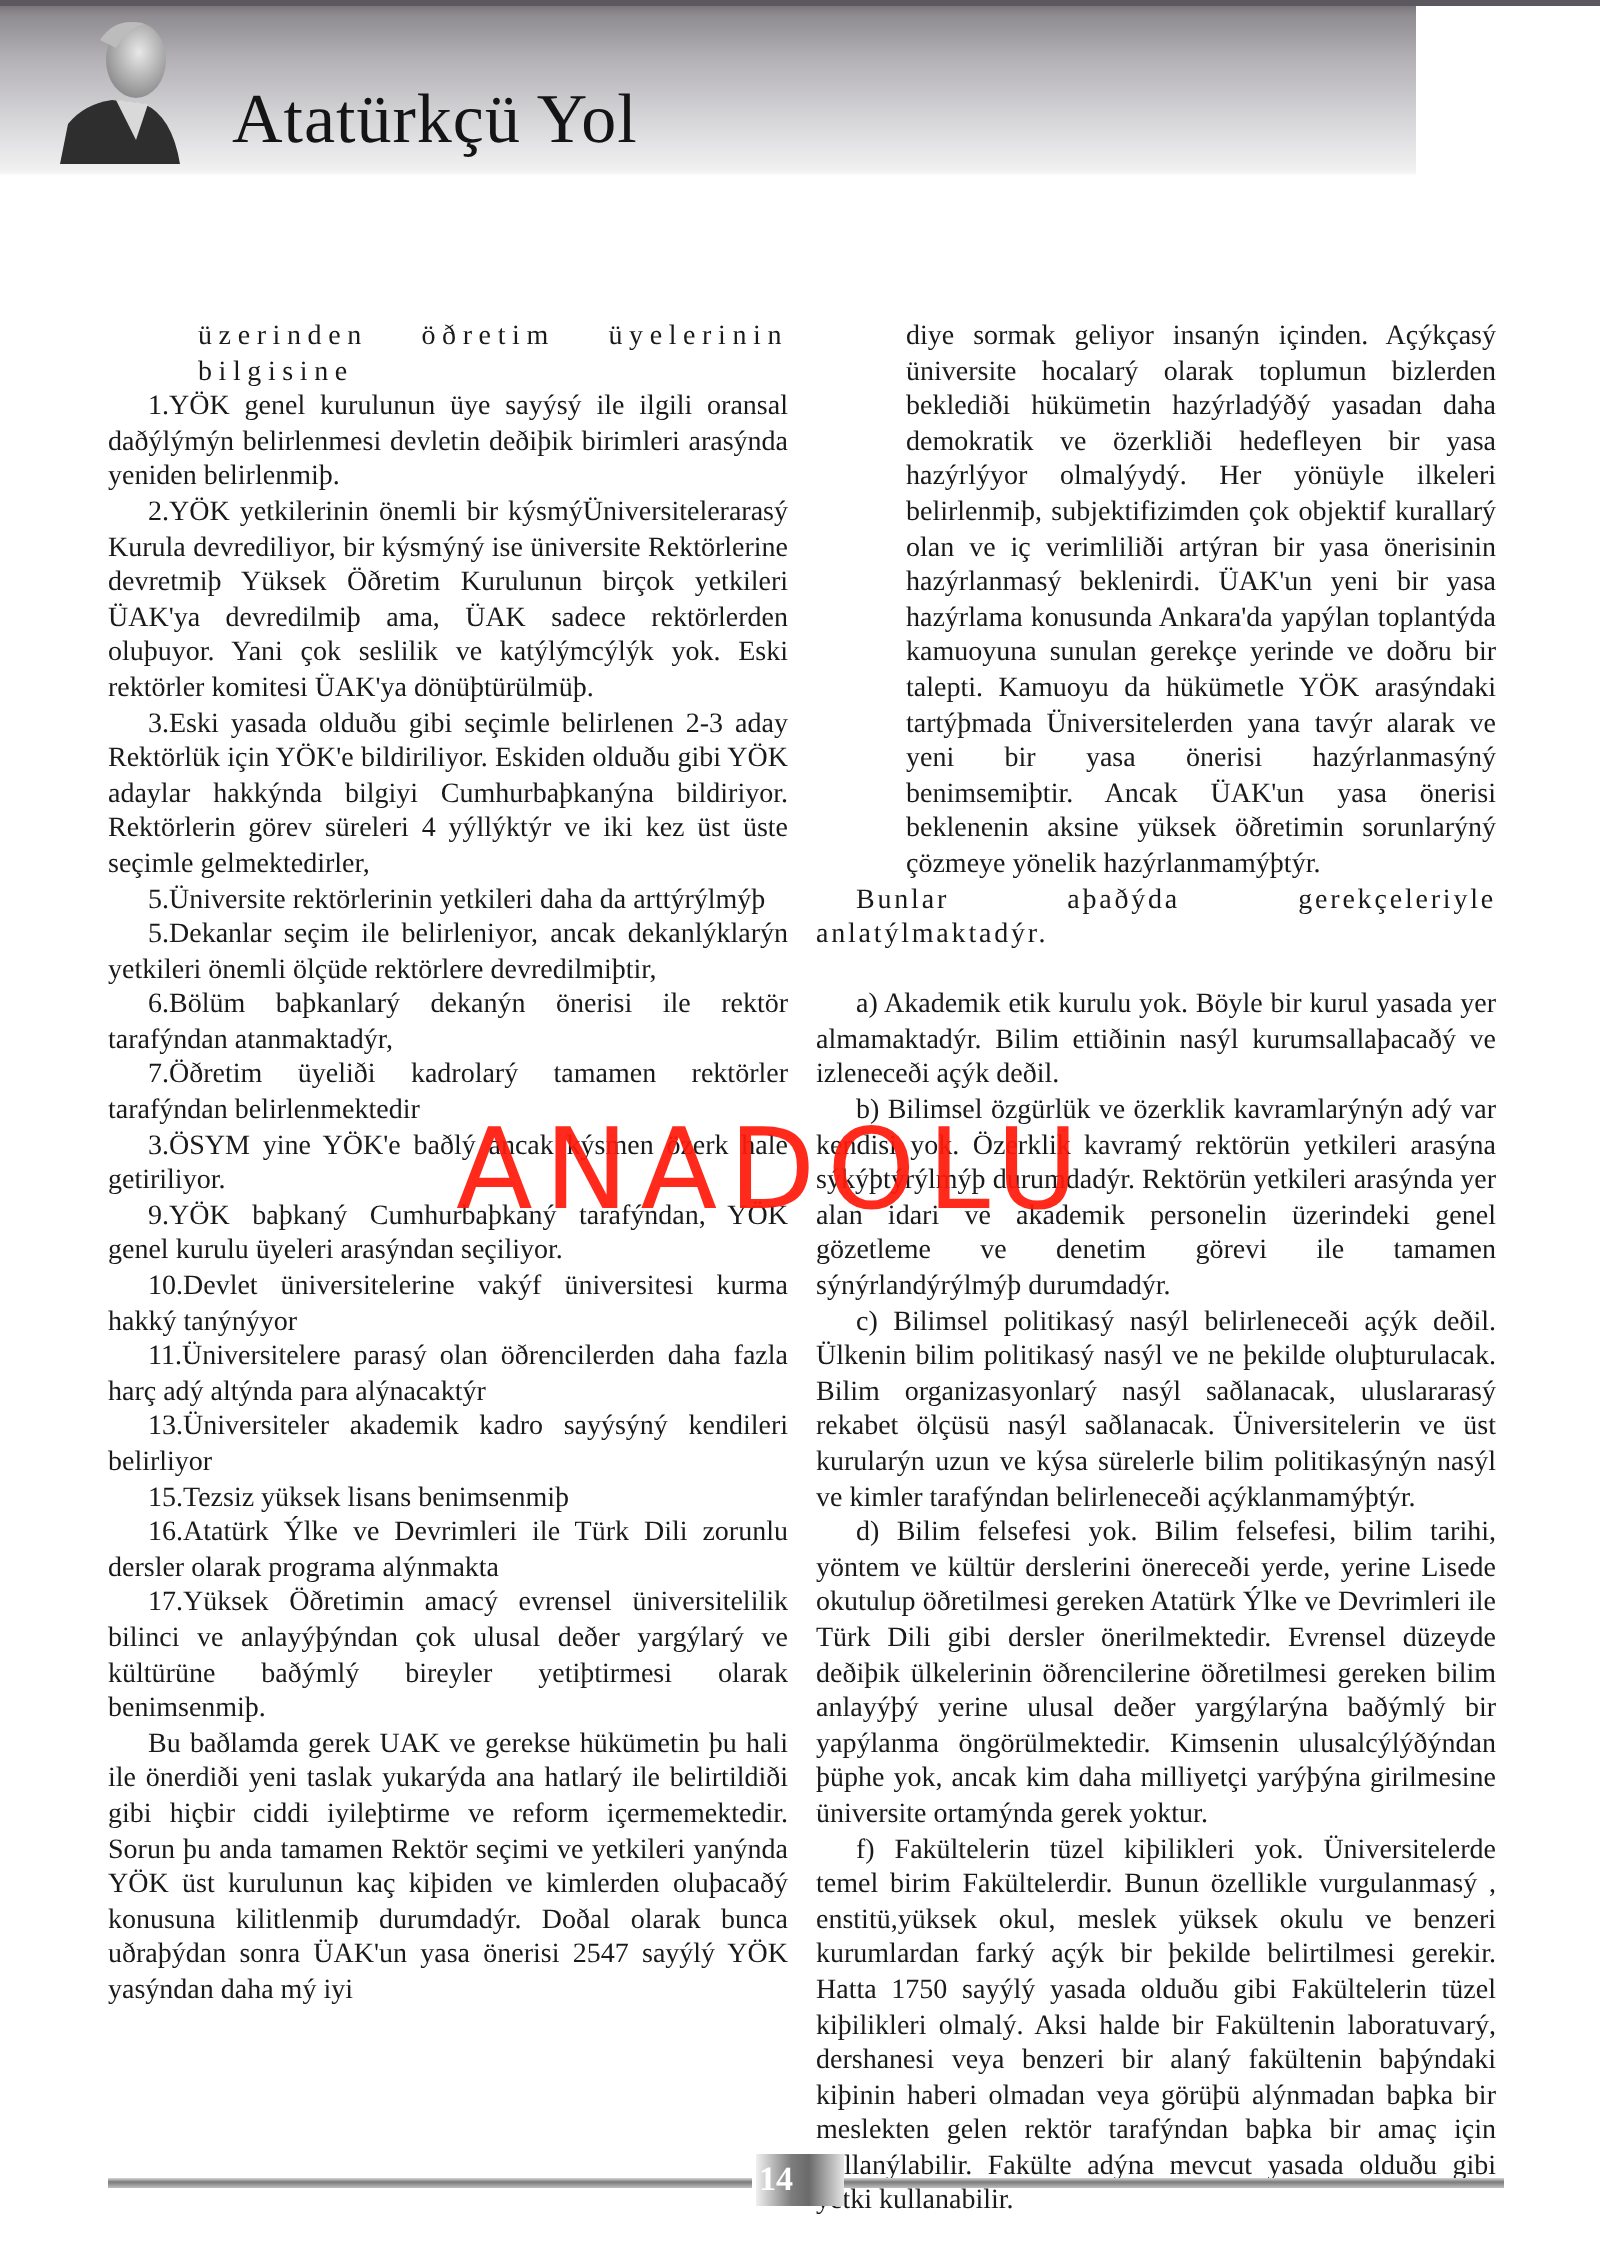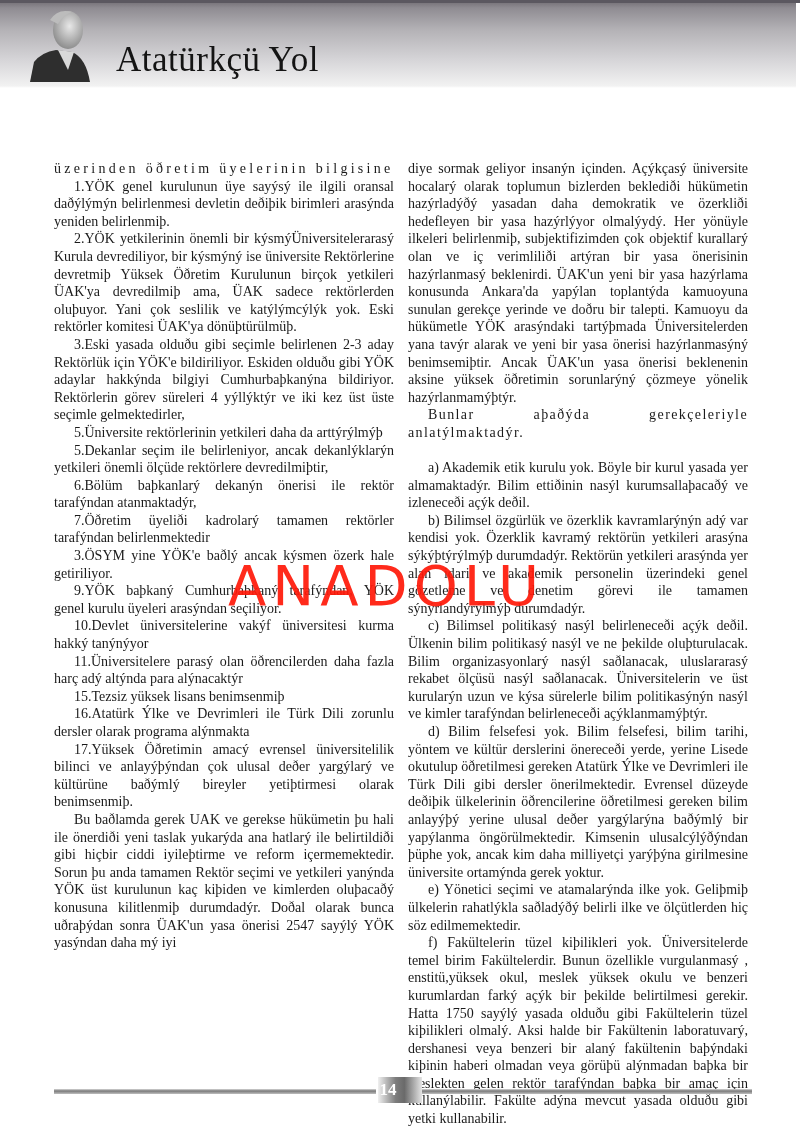--- a/index.html
+++ b/index.html
@@ -1,31 +1,31 @@
 <!DOCTYPE html>
 <html><head>
 <meta charset="utf-8">
 <style>
   html, body { margin: 0; padding: 0; background: #ffffff; }
   body { width: 800px; height: 1129px; position: relative; overflow: hidden;
          font-family: "Liberation Serif", "DejaVu Serif", serif; color: #1a1a1a; }
 
-  .header { position: absolute; left: 0; top: 0; width: 796px; height: 88px;
+  .header { position: absolute; left: 0; top: 0; width: 708px; height: 88px;
             background: linear-gradient(to bottom, #6e6a70 0px, #8f8c92 8px, #b4b2b6 30px, #d6d5d8 60px, #f2f2f2 86px, #ffffff 88px); }
   .header .topline { position: absolute; left: 0; top: 0; width: 800px; height: 3px; background: #5b5860; }
   .portrait { position: absolute; left: 28px; top: 6px; width: 70px; height: 76px; }
   .title { position: absolute; left: 116px; top: 40px; font-size: 35px; color: #141414;
            letter-spacing: 0.5px; font-family: "Liberation Serif", "DejaVu Serif", serif; }
 
   .col { position: absolute; top: 160px; width: 340px; font-size: 14px; line-height: 17.6px;
          text-align: justify; }
   .col.left { left: 54px; }
   .col.right { left: 408px; width: 340px; }
   .col p { margin: 0; text-indent: 20px; }
-  .col p.noindent { text-indent: 0; }
+  .col p.noindent { text-indent: 0; margin-left: 45px; }
   .col p.spaced { letter-spacing: 3.3px; }
   .col p.spaced2 { letter-spacing: 1.4px; }
   .col p.blank { height: 17.6px; }
   .col h3 { margin: 0; font-size: 14px; font-weight: bold; text-indent: 20px; line-height: 17.6px; }
 
   .watermark { position: absolute; left: 228px; top: 553px; font-family: "DejaVu Sans", "Liberation Sans", sans-serif;
                font-weight: normal; font-size: 56px; color: #ff1a0a; letter-spacing: 6px; opacity: 0.93; }
 
   .footer-line { position: absolute; top: 1089px; height: 5px;
                  background: linear-gradient(to bottom, #d8d8d8 0px, #7a7a7a 2px, #bfbfbf 5px); }
@@ -62,38 +62,38 @@
     <p>2.YÖK yetkilerinin önemli bir kýsmýÜniversitelerarasý Kurula devrediliyor, bir kýsmýný ise üniversite Rektörlerine devretmiþ Yüksek Öðretim Kurulunun birçok yetkileri ÜAK'ya devredilmiþ ama, ÜAK sadece rektörlerden oluþuyor. Yani çok seslilik ve katýlýmcýlýk yok. Eski rektörler komitesi ÜAK'ya dönüþtürülmüþ.</p>
     <p>3.Eski yasada olduðu gibi seçimle belirlenen 2-3 aday Rektörlük için YÖK'e bildiriliyor. Eskiden olduðu gibi YÖK adaylar hakkýnda bilgiyi Cumhurbaþkanýna bildiriyor. Rektörlerin görev süreleri 4 yýllýktýr ve iki kez üst üste seçimle gelmektedirler,</p>
     <p>5.Üniversite rektörlerinin yetkileri daha da arttýrýlmýþ</p>
     <p>5.Dekanlar seçim ile belirleniyor, ancak dekanlýklarýn yetkileri önemli ölçüde rektörlere devredilmiþtir,</p>
     <p>6.Bölüm baþkanlarý dekanýn önerisi ile rektör tarafýndan atanmaktadýr,</p>
     <p>7.Öðretim üyeliði kadrolarý tamamen rektörler tarafýndan belirlenmektedir</p>
     <p>3.ÖSYM yine YÖK'e baðlý ancak kýsmen özerk hale getiriliyor.</p>
     <p>9.YÖK baþkaný Cumhurbaþkaný tarafýndan, YÖK genel kurulu üyeleri arasýndan seçiliyor.</p>
     <p>10.Devlet üniversitelerine vakýf üniversitesi kurma hakký tanýnýyor</p>
     <p>11.Üniversitelere parasý olan öðrencilerden daha fazla harç adý altýnda para alýnacaktýr</p>
+    <p>13.Üniversiteler akademik kadro sayýsýný kendileri belirliyor</p>
     <p>15.Tezsiz yüksek lisans benimsenmiþ</p>
     <p>16.Atatürk Ýlke ve Devrimleri ile Türk Dili zorunlu dersler olarak programa alýnmakta</p>
     <p>17.Yüksek Öðretimin amacý evrensel üniversitelilik bilinci ve anlayýþýndan çok ulusal deðer yargýlarý ve kültürüne baðýmlý bireyler yetiþtirmesi olarak benimsenmiþ.</p>
     <p>Bu baðlamda gerek UAK ve gerekse hükümetin þu hali ile önerdiði yeni taslak yukarýda ana hatlarý ile belirtildiði gibi hiçbir ciddi iyileþtirme ve reform içermemektedir. Sorun þu anda tamamen Rektör seçimi ve yetkileri yanýnda YÖK üst kurulunun kaç kiþiden ve kimlerden oluþacaðý konusuna kilitlenmiþ durumdadýr. Doðal olarak bunca uðraþýdan sonra ÜAK'un yasa önerisi 2547 sayýlý YÖK yasýndan daha mý iyi</p>
   </div>
 
 <div class="col right">
   <div id="rightintro">
       <p class="noindent">diye sormak geliyor insanýn içinden. Açýkçasý üniversite hocalarý olarak toplumun bizlerden beklediði hükümetin hazýrladýðý yasadan daha demokratik ve özerkliði hedefleyen bir yasa hazýrlýyor olmalýydý. Her yönüyle ilkeleri belirlenmiþ, subjektifizimden çok objektif kurallarý olan ve iç verimliliði artýran bir yasa önerisinin hazýrlanmasý beklenirdi. ÜAK'un yeni bir yasa hazýrlama konusunda Ankara'da yapýlan toplantýda kamuoyuna sunulan gerekçe yerinde ve doðru bir talepti. Kamuoyu da hükümetle YÖK arasýndaki tartýþmada Üniversitelerden yana tavýr alarak ve yeni bir yasa önerisi hazýrlanmasýný benimsemiþtir. Ancak ÜAK'un yasa önerisi beklenenin aksine yüksek öðretimin sorunlarýný çözmeye yönelik hazýrlanmamýþtýr.</p>
       <p class="spaced2">Bunlar aþaðýda gerekçeleriyle anlatýlmaktadýr.</p>
     </div>
   <p class="blank"></p>
   <div id="rightitems">
       <p>a) Akademik etik kurulu yok. Böyle bir kurul yasada yer almamaktadýr. Bilim ettiðinin nasýl kurumsallaþacaðý ve izleneceði açýk deðil.</p>
       <p>b) Bilimsel özgürlük ve özerklik kavramlarýnýn adý var kendisi yok. Özerklik kavramý rektörün yetkileri arasýna sýkýþtýrýlmýþ durumdadýr. Rektörün yetkileri arasýnda yer alan idari ve akademik personelin üzerindeki genel gözetleme ve denetim görevi ile tamamen sýnýrlandýrýlmýþ durumdadýr.</p>
       <p>c) Bilimsel politikasý nasýl belirleneceði açýk deðil. Ülkenin bilim politikasý nasýl ve ne þekilde oluþturulacak. Bilim organizasyonlarý nasýl saðlanacak, uluslararasý rekabet ölçüsü nasýl saðlanacak. Üniversitelerin ve üst kurularýn uzun ve kýsa sürelerle bilim politikasýnýn nasýl ve kimler tarafýndan belirleneceði açýklanmamýþtýr.</p>
       <p>d) Bilim felsefesi yok. Bilim felsefesi, bilim tarihi, yöntem ve kültür derslerini önereceði yerde, yerine Lisede okutulup öðretilmesi gereken Atatürk Ýlke ve Devrimleri ile Türk Dili gibi dersler önerilmektedir. Evrensel düzeyde deðiþik ülkelerinin öðrencilerine öðretilmesi gereken bilim anlayýþý yerine ulusal deðer yargýlarýna baðýmlý bir yapýlanma öngörülmektedir. Kimsenin ulusalcýlýðýndan þüphe yok, ancak kim daha milliyetçi yarýþýna girilmesine üniversite ortamýnda gerek yoktur.</p>
-      <p>e) Yönetici seçimi ve atamalarýnda ilke yok. Geliþmiþ ülkelerin rahatlýkla saðladýðý belirli ilke ve ölçütlerden hiç söz edilmemektedir.</p>
       <p>f) Fakültelerin tüzel kiþilikleri yok. Üniversitelerde temel birim Fakültelerdir. Bunun özellikle vurgulanmasý , enstitü,yüksek okul, meslek yüksek okulu ve benzeri kurumlardan farký açýk bir þekilde belirtilmesi gerekir. Hatta 1750 sayýlý yasada olduðu gibi Fakültelerin tüzel kiþilikleri olmalý. Aksi halde bir Fakültenin laboratuvarý, dershanesi veya benzeri bir alaný fakültenin baþýndaki kiþinin haberi olmadan veya görüþü alýnmadan baþka bir meslekten gelen rektör tarafýndan baþka bir amaç için kullanýlabilir. Fakülte adýna mevcut yasada olduðu gibi yetki kullanabilir.</p>
     </div>
 </div>
 
 <div class="watermark">ANADOLU</div>
 
 <div class="footer-line l"></div>
 <div class="page-box">
   <div class="page-num">14</div>
 </div>

